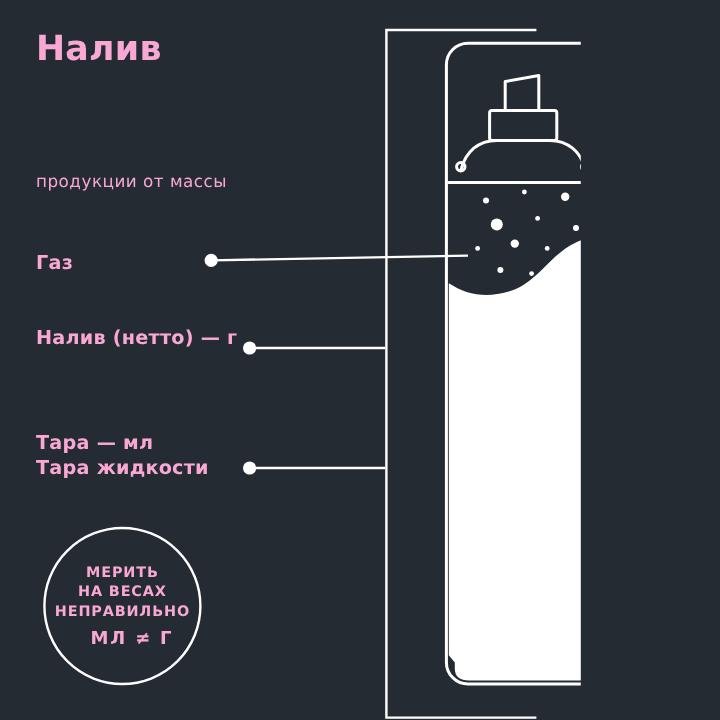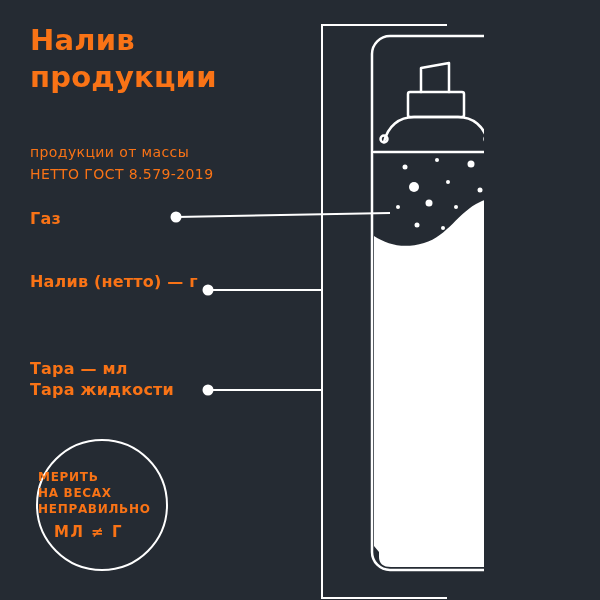--- a/index.html
+++ b/index.html
@@ -1,38 +1,38 @@
 <!DOCTYPE html>
 <html><head>
 <meta charset="utf-8">
 <style>
   html,body { margin:0; padding:0; background:#252b33; }
   .page {
     position:relative; width:484px; height:600px; overflow:hidden;
-    background:#252b33; color:#f97316;
+    background:#252b33; color:#f9a8d4;
     font-family:"DejaVu Sans","Liberation Sans",sans-serif;
     text-decoration:underline;
   }
   svg.diagram { position:absolute; left:0; top:0; }
   .title {
     position:absolute; left:30px; top:22px;
     font-size:29px; font-weight:700; line-height:37px; letter-spacing:0.2px;
   }
   .subtitle {
     position:absolute; left:30px; top:141px;
     font-size:14px; font-weight:400; line-height:22px; letter-spacing:0.4px;
   }
   .callout { position:absolute; left:30px; font-size:16px; font-weight:600; line-height:21px; letter-spacing:0.2px; }
   .callout-gas    { top:208px; }
   .callout-liquid { top:271px; }
   .callout-tare   { top:358px; }
   .badge {
     position:absolute; left:36px; top:439px; width:128px; height:128px;
     border:2px solid #ffffff; border-radius:50%;
-    display:flex; flex-direction:column; align-items:flex-start; justify-content:center;
+    display:flex; flex-direction:column; align-items:center; justify-content:center;
     text-align:center; gap:2px;
   }
   .badge-line { font-size:12px; font-weight:700; letter-spacing:0.7px; }
   .badge-formula { font-size:15px; font-weight:700; letter-spacing:1.5px; margin-top:5px;padding-left:16px; }
 </style>
 </head>
 <body>
 
 <div class="page">
 
@@ -84,26 +84,24 @@
              C492,196 506,196 516,200
              L516,546 L511,552 L511,557
              Q511,567 499,567
              L391,567
              Q379,567 379,557
              L379,552 L374,546 Z"></path>
   </svg>
 
   <div class="title">
     <div>Налив</div>
-    <div>продукции</div>
   </div>
 
   <div class="subtitle">
     <div>продукции от массы</div>
-    <div>НЕТТО ГОСТ 8.579-2019</div>
   </div>
 
   <div class="callout callout-gas">
     <div>Газ</div>
   </div>
 
   <div class="callout callout-liquid">
     <div>Налив (нетто) — г</div>
   </div>
 

